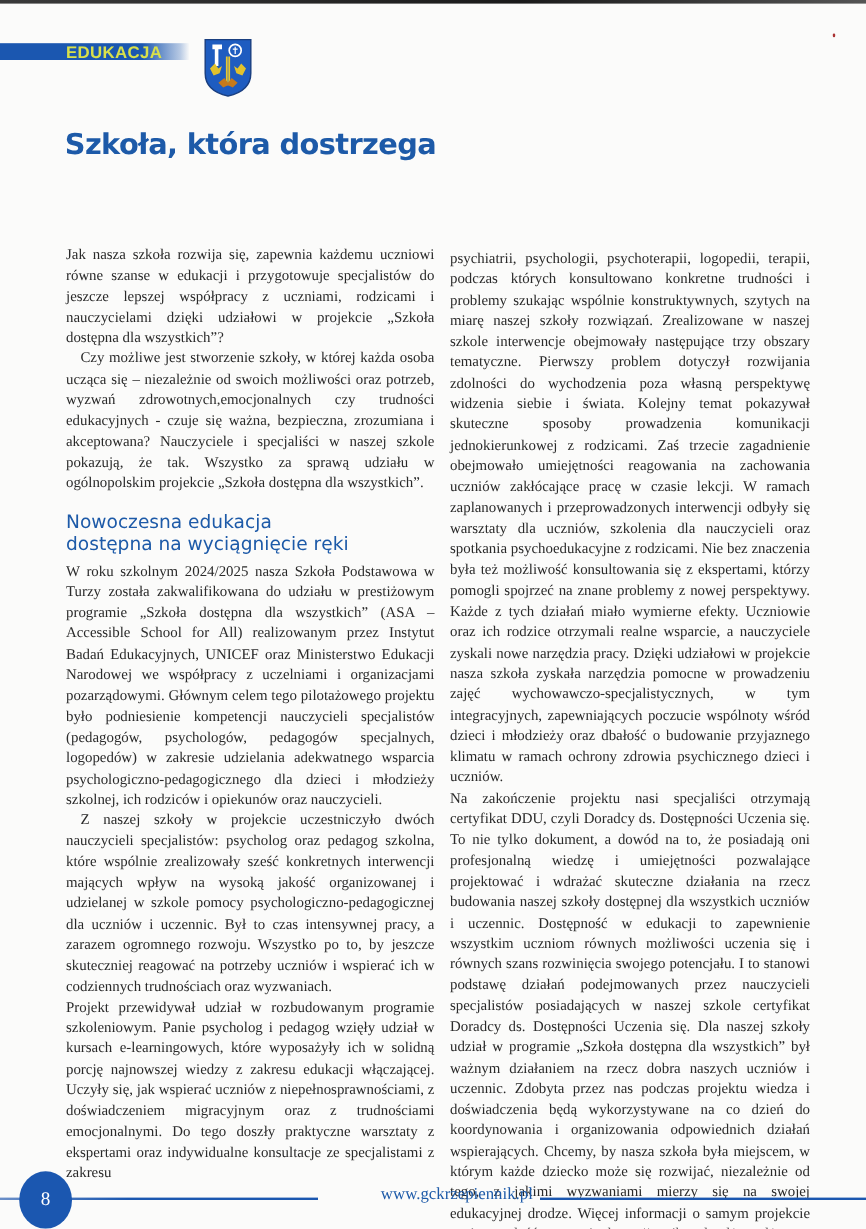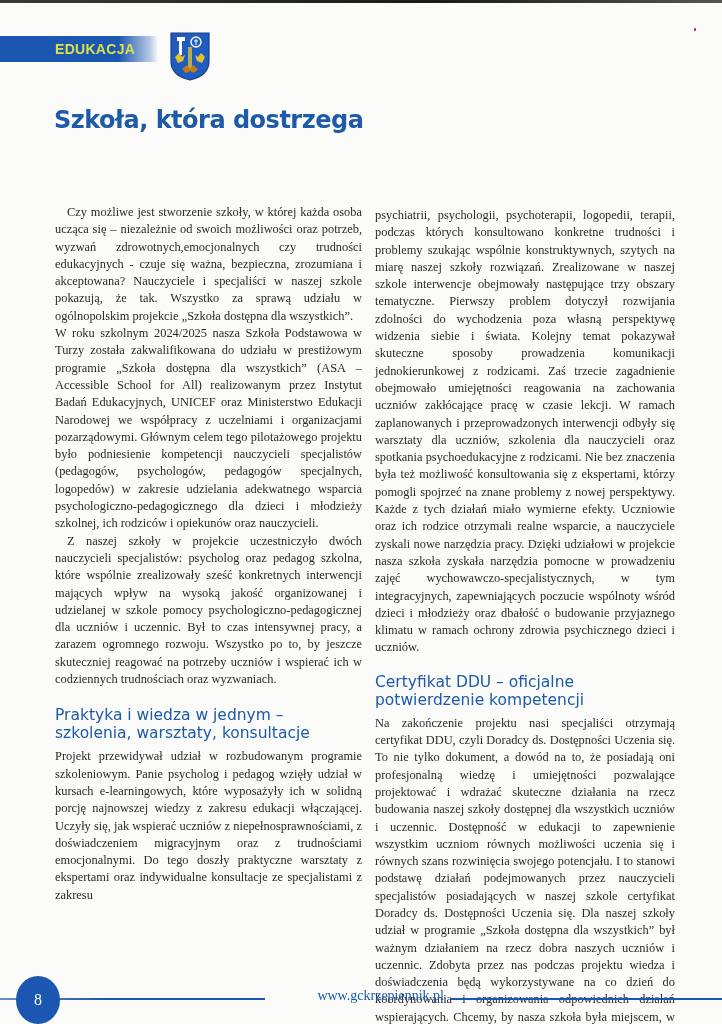--- a/index.html
+++ b/index.html
@@ -8,21 +8,21 @@
     background: #fbfbfa;
     position: relative;
     font-family: "Liberation Serif", "DejaVu Serif", serif;
     color: #2a2a2a;
   }
   .top-edge {
     position: absolute; left: 0; top: 0; width: 722px; height: 3px;
     background: linear-gradient(to right, #3a3a3a, #1a1a1a 60%, #555);
   }
   .section-tag {
-    position: absolute; left: 0; top: 36px; width: 158px; height: 26px;
+    position: absolute; left: 0; top: 36px; width: 158px; height: 14px;
     background: linear-gradient(to right, #1b57b0 0%, #1b57b0 75%, rgba(27,87,176,0.3) 95%, rgba(27,87,176,0) 100%);
     display: flex; align-items: center; justify-content: flex-start;
   }
   .section-tag span {
     margin-left: 55px;
     font-family: "Liberation Sans", "DejaVu Sans", sans-serif;
     font-weight: bold; font-size: 14px; color: #d9e04a; letter-spacing: 0.3px;
   }
   .coat-of-arms { position: absolute; left: 169px; top: 31px; width: 42px; height: 50px; }
   .title {
@@ -82,33 +82,33 @@
   <path d="M6 26 L10 22 L13 26 L16 24 L14 30 L9 32 Z" fill="#e2c22c"></path>
   <path d="M36 26 L32 22 L29 26 L26 24 L28 30 L33 32 Z" fill="#e2c22c"></path>
   <path d="M13 38 L18 34 L21 38 L24 34 L29 38 L25 42 L21 40 L17 42 Z" fill="#c77a1a"></path>
 </svg>
 
 <h1 class="title">
   <span>Szkoła, która dostrzega</span><br>
 </h1>
 
 <div class="col col-left">
+  <p class="body">Jak nasza szkoła rozwija się, zapewnia każdemu uczniowi równe szanse w edukacji i przygotowuje specjalistów do jeszcze lepszej współpracy z uczniami, rodzicami i nauczycielami dzięki udziałowi w projekcie „Szkoła dostępna dla wszystkich”?</p>
   <p class="body indent">Czy możliwe jest stworzenie szkoły, w której każda osoba ucząca się – niezależnie od swoich możliwości oraz potrzeb, wyzwań zdrowotnych,emocjonalnych czy trudności edukacyjnych - czuje się ważna, bezpieczna, zrozumiana i akceptowana? Nauczyciele i specjaliści w naszej szkole pokazują, że tak. Wszystko za sprawą udziału w ogólnopolskim projekcie „Szkoła dostępna dla wszystkich”.</p>
 
+  <h2 class="sub" style="margin-top:14px; margin-bottom:6px; width:240px;">Nowoczesna edukacja dostępna na wyciągnięcie ręki</h2>
   <p class="body">W roku szkolnym 2024/2025 nasza Szkoła Podstawowa w Turzy została zakwalifikowana do udziału w prestiżowym programie „Szkoła dostępna dla wszystkich” (ASA – Accessible School for All) realizowanym przez Instytut Badań Edukacyjnych, UNICEF oraz Ministerstwo Edukacji Narodowej we współpracy z uczelniami i organizacjami pozarządowymi. Głównym celem tego pilotażowego projektu było podniesienie kompetencji nauczycieli specjalistów (pedagogów, psychologów, pedagogów specjalnych, logopedów) w zakresie udzielania adekwatnego wsparcia psychologiczno-pedagogicznego dla dzieci i młodzieży szkolnej, ich rodziców i opiekunów oraz nauczycieli.</p>
   <p class="body indent">Z naszej szkoły w projekcie uczestniczyło dwóch nauczycieli specjalistów: psycholog oraz pedagog szkolna, które wspólnie zrealizowały sześć konkretnych interwencji mających wpływ na wysoką jakość organizowanej i udzielanej w szkole pomocy psychologiczno-pedagogicznej dla uczniów i uczennic. Był to czas intensywnej pracy, a zarazem ogromnego rozwoju. Wszystko po to, by jeszcze skuteczniej reagować na potrzeby uczniów i wspierać ich w codziennych trudnościach oraz wyzwaniach.</p>
 
-  <h2 class="sub" style="margin-top:18px; margin-bottom:6px; width:260px;">Praktyka i wiedza w jednym – szkolenia, warsztaty, konsultacje</h2>
   <p class="body">Projekt przewidywał udział w rozbudowanym programie szkoleniowym. Panie psycholog i pedagog wzięły udział w kursach e-learningowych, które wyposażyły ich w solidną porcję najnowszej wiedzy z zakresu edukacji włączającej. Uczyły się, jak wspierać uczniów z niepełnosprawnościami, z doświadczeniem migracyjnym oraz z trudnościami emocjonalnymi. Do tego doszły praktyczne warsztaty z ekspertami oraz indywidualne konsultacje ze specjalistami z zakresu</p>
 </div>
 
 <div class="col col-right">
   <p class="body">psychiatrii, psychologii, psychoterapii, logopedii, terapii, podczas których konsultowano konkretne trudności i problemy szukając wspólnie konstruktywnych, szytych na miarę naszej szkoły rozwiązań. Zrealizowane w naszej szkole interwencje obejmowały następujące trzy obszary tematyczne. Pierwszy problem dotyczył rozwijania zdolności do wychodzenia poza własną perspektywę widzenia siebie i świata. Kolejny temat pokazywał skuteczne sposoby prowadzenia komunikacji jednokierunkowej z rodzicami. Zaś trzecie zagadnienie obejmowało umiejętności reagowania na zachowania uczniów zakłócające pracę w czasie lekcji. W ramach zaplanowanych i przeprowadzonych interwencji odbyły się warsztaty dla uczniów, szkolenia dla nauczycieli oraz spotkania psychoedukacyjne z rodzicami. Nie bez znaczenia była też możliwość konsultowania się z ekspertami, którzy pomogli spojrzeć na znane problemy z nowej perspektywy. Każde z tych działań miało wymierne efekty. Uczniowie oraz ich rodzice otrzymali realne wsparcie, a nauczyciele zyskali nowe narzędzia pracy. Dzięki udziałowi w projekcie nasza szkoła zyskała narzędzia pomocne w prowadzeniu zajęć wychowawczo-specjalistycznych, w tym integracyjnych, zapewniających poczucie wspólnoty wśród dzieci i młodzieży oraz dbałość o budowanie przyjaznego klimatu w ramach ochrony zdrowia psychicznego dzieci i uczniów.</p>
 
-  <h2 class="sub" style="margin-top:16px; margin-bottom:6px;">Certyfikat DDU – oficjalne potwierdzenie kompetencji</h2>
   <p class="body">Na zakończenie projektu nasi specjaliści otrzymają certyfikat DDU, czyli Doradcy ds. Dostępności Uczenia się. To nie tylko dokument, a dowód na to, że posiadają oni profesjonalną wiedzę i umiejętności pozwalające projektować i wdrażać skuteczne działania na rzecz budowania naszej szkoły dostępnej dla wszystkich uczniów i uczennic. Dostępność w edukacji to zapewnienie wszystkim uczniom równych możliwości uczenia się i równych szans rozwinięcia swojego potencjału. I to stanowi podstawę działań podejmowanych przez nauczycieli specjalistów posiadających w naszej szkole certyfikat Doradcy ds. Dostępności Uczenia się. Dla naszej szkoły udział w programie „Szkoła dostępna dla wszystkich” był ważnym działaniem na rzecz dobra naszych uczniów i uczennic. Zdobyta przez nas podczas projektu wiedza i doświadczenia będą wykorzystywane na co dzień do koordynowania i organizowania odpowiednich działań wspierających. Chcemy, by nasza szkoła była miejscem, w którym każde dziecko może się rozwijać, niezależnie od tego, z jakimi wyzwaniami mierzy się na swojej edukacyjnej drodze. Więcej informacji o samym projekcie można znaleźć na stronie: https://asa.ibe.edu.pl/portal/</p>
 </div>
 
 <div class="footer-line-left"></div>
 <div class="page-number">
   <span>8</span>
 </div>
 <div class="footer-url">www.gckrzepiennik.pl</div>
 <div class="footer-line-right"></div>
 

